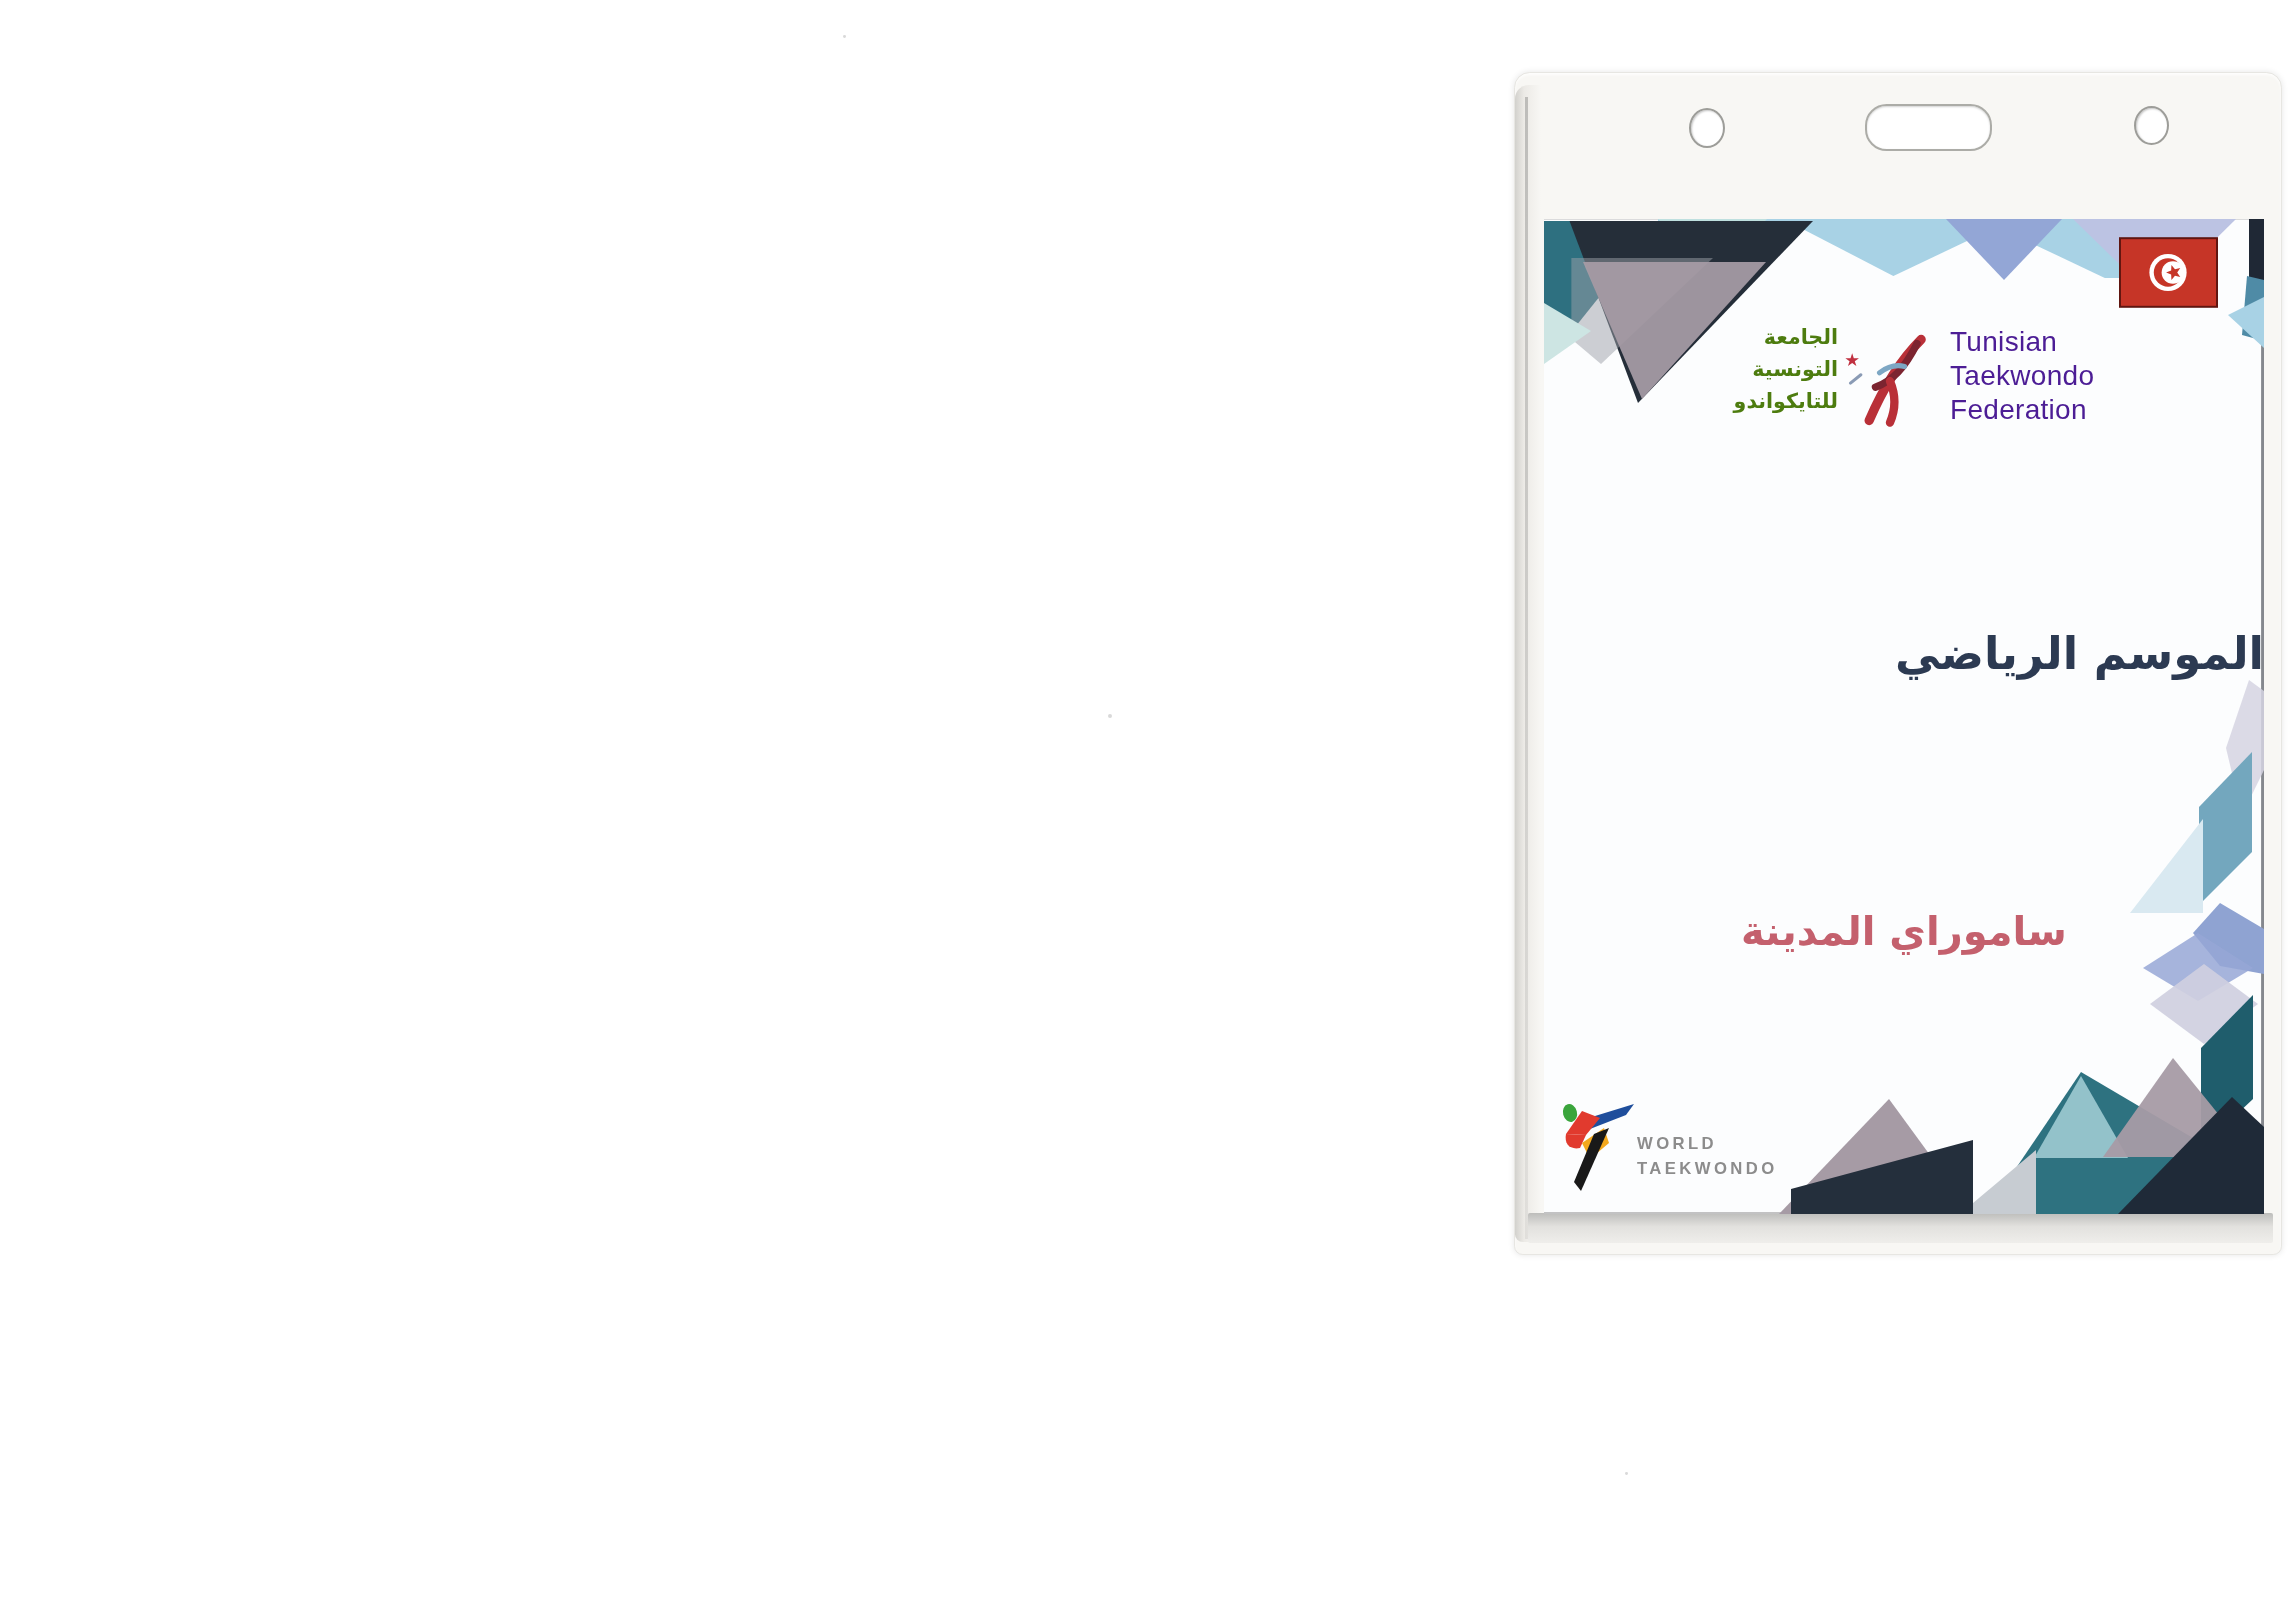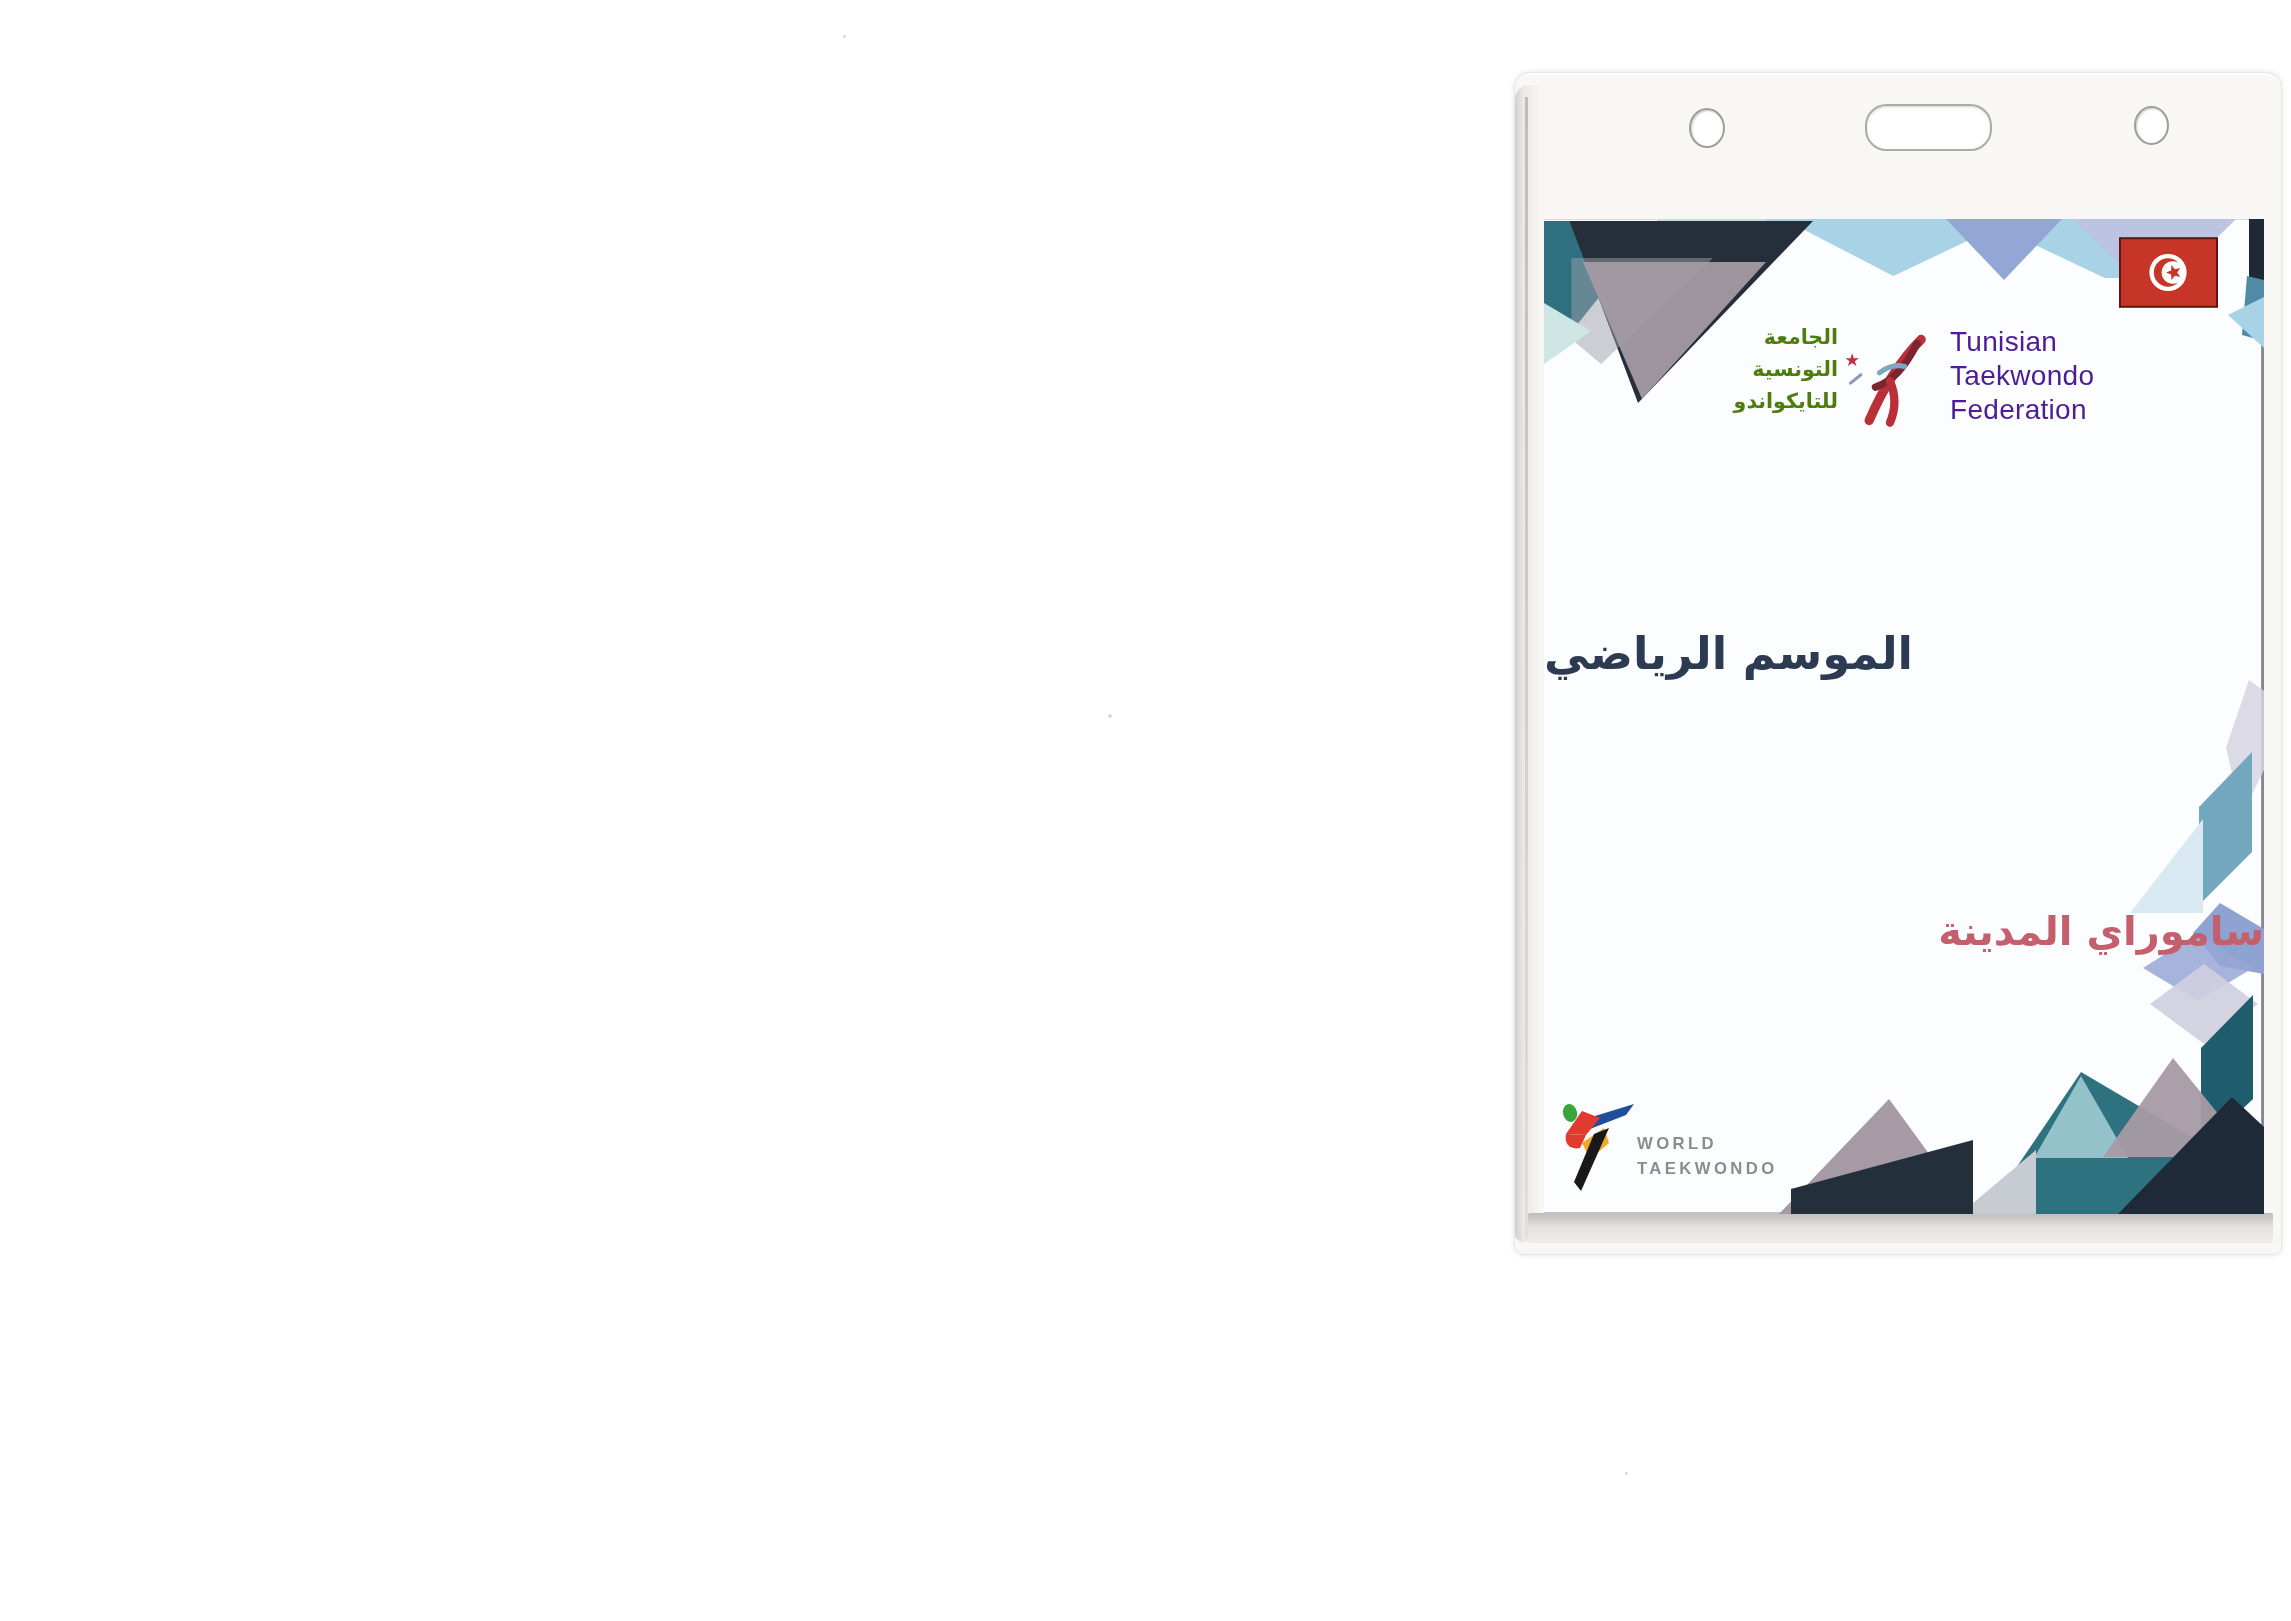--- a/index.html
+++ b/index.html
@@ -70,28 +70,28 @@
   
   .fed-arabic{position:absolute;left:167px;top:102px;width:127px;text-align:right;direction:rtl;
       font-family:"DejaVu Sans",sans-serif;font-size:20.6px;font-weight:700;color:#4d7c0f;line-height:32px;}
   .fed-logo{position:absolute;left:300px;top:108px;width:94px;height:106px;}
   .fed-english{position:absolute;left:406px;top:106px;font-family:"Liberation Sans",sans-serif;
       font-size:28px;font-weight:500;color:#4c1d95;line-height:34px;letter-spacing:0.3px;}
 
   
   .title{position:absolute;left:0;top:233px;width:100%;text-align:center;direction:rtl;
       font-family:"DejaVu Sans",sans-serif;font-weight:700;font-size:86px;line-height:147px;color:#2c3a52;}
-  .subtitle{position:absolute;left:0;top:390px;width:100%;text-align:left;direction:rtl;
+  .subtitle{position:absolute;left:0;top:390px;width:100%;text-align:right;direction:rtl;
       font-family:"DejaVu Sans",sans-serif;font-weight:700;font-size:45px;line-height:90px;color:#2c3a52;}
   .season{position:absolute;left:0;top:453px;width:100%;text-align:center;
       font-family:"Liberation Sans",sans-serif;font-weight:700;font-size:44px;line-height:57px;
       letter-spacing:2px;color:#2c3a52;}
   .holder-name{position:absolute;left:0;top:549px;width:100%;text-align:center;direction:rtl;
       font-family:"DejaVu Sans",sans-serif;font-weight:700;font-size:45px;line-height:90px;color:#4d83b8;}
-  .club{position:absolute;left:0;top:672px;width:100%;text-align:right;direction:rtl;
+  .club{position:absolute;left:0;top:672px;width:100%;text-align:center;direction:rtl;
       font-family:"DejaVu Sans",sans-serif;font-weight:700;font-size:40px;line-height:80px;color:#c4606d;}
 
   
   .wt-logo{position:absolute;left:11.8px;top:878px;width:80px;height:102px;}
   .wt-text{position:absolute;left:93px;top:913px;font-family:"Liberation Sans",sans-serif;
       font-weight:700;font-size:16.7px;letter-spacing:3.4px;color:#8c8c8c;line-height:24.5px;}
 </style>
 </head>
 <body>
 

